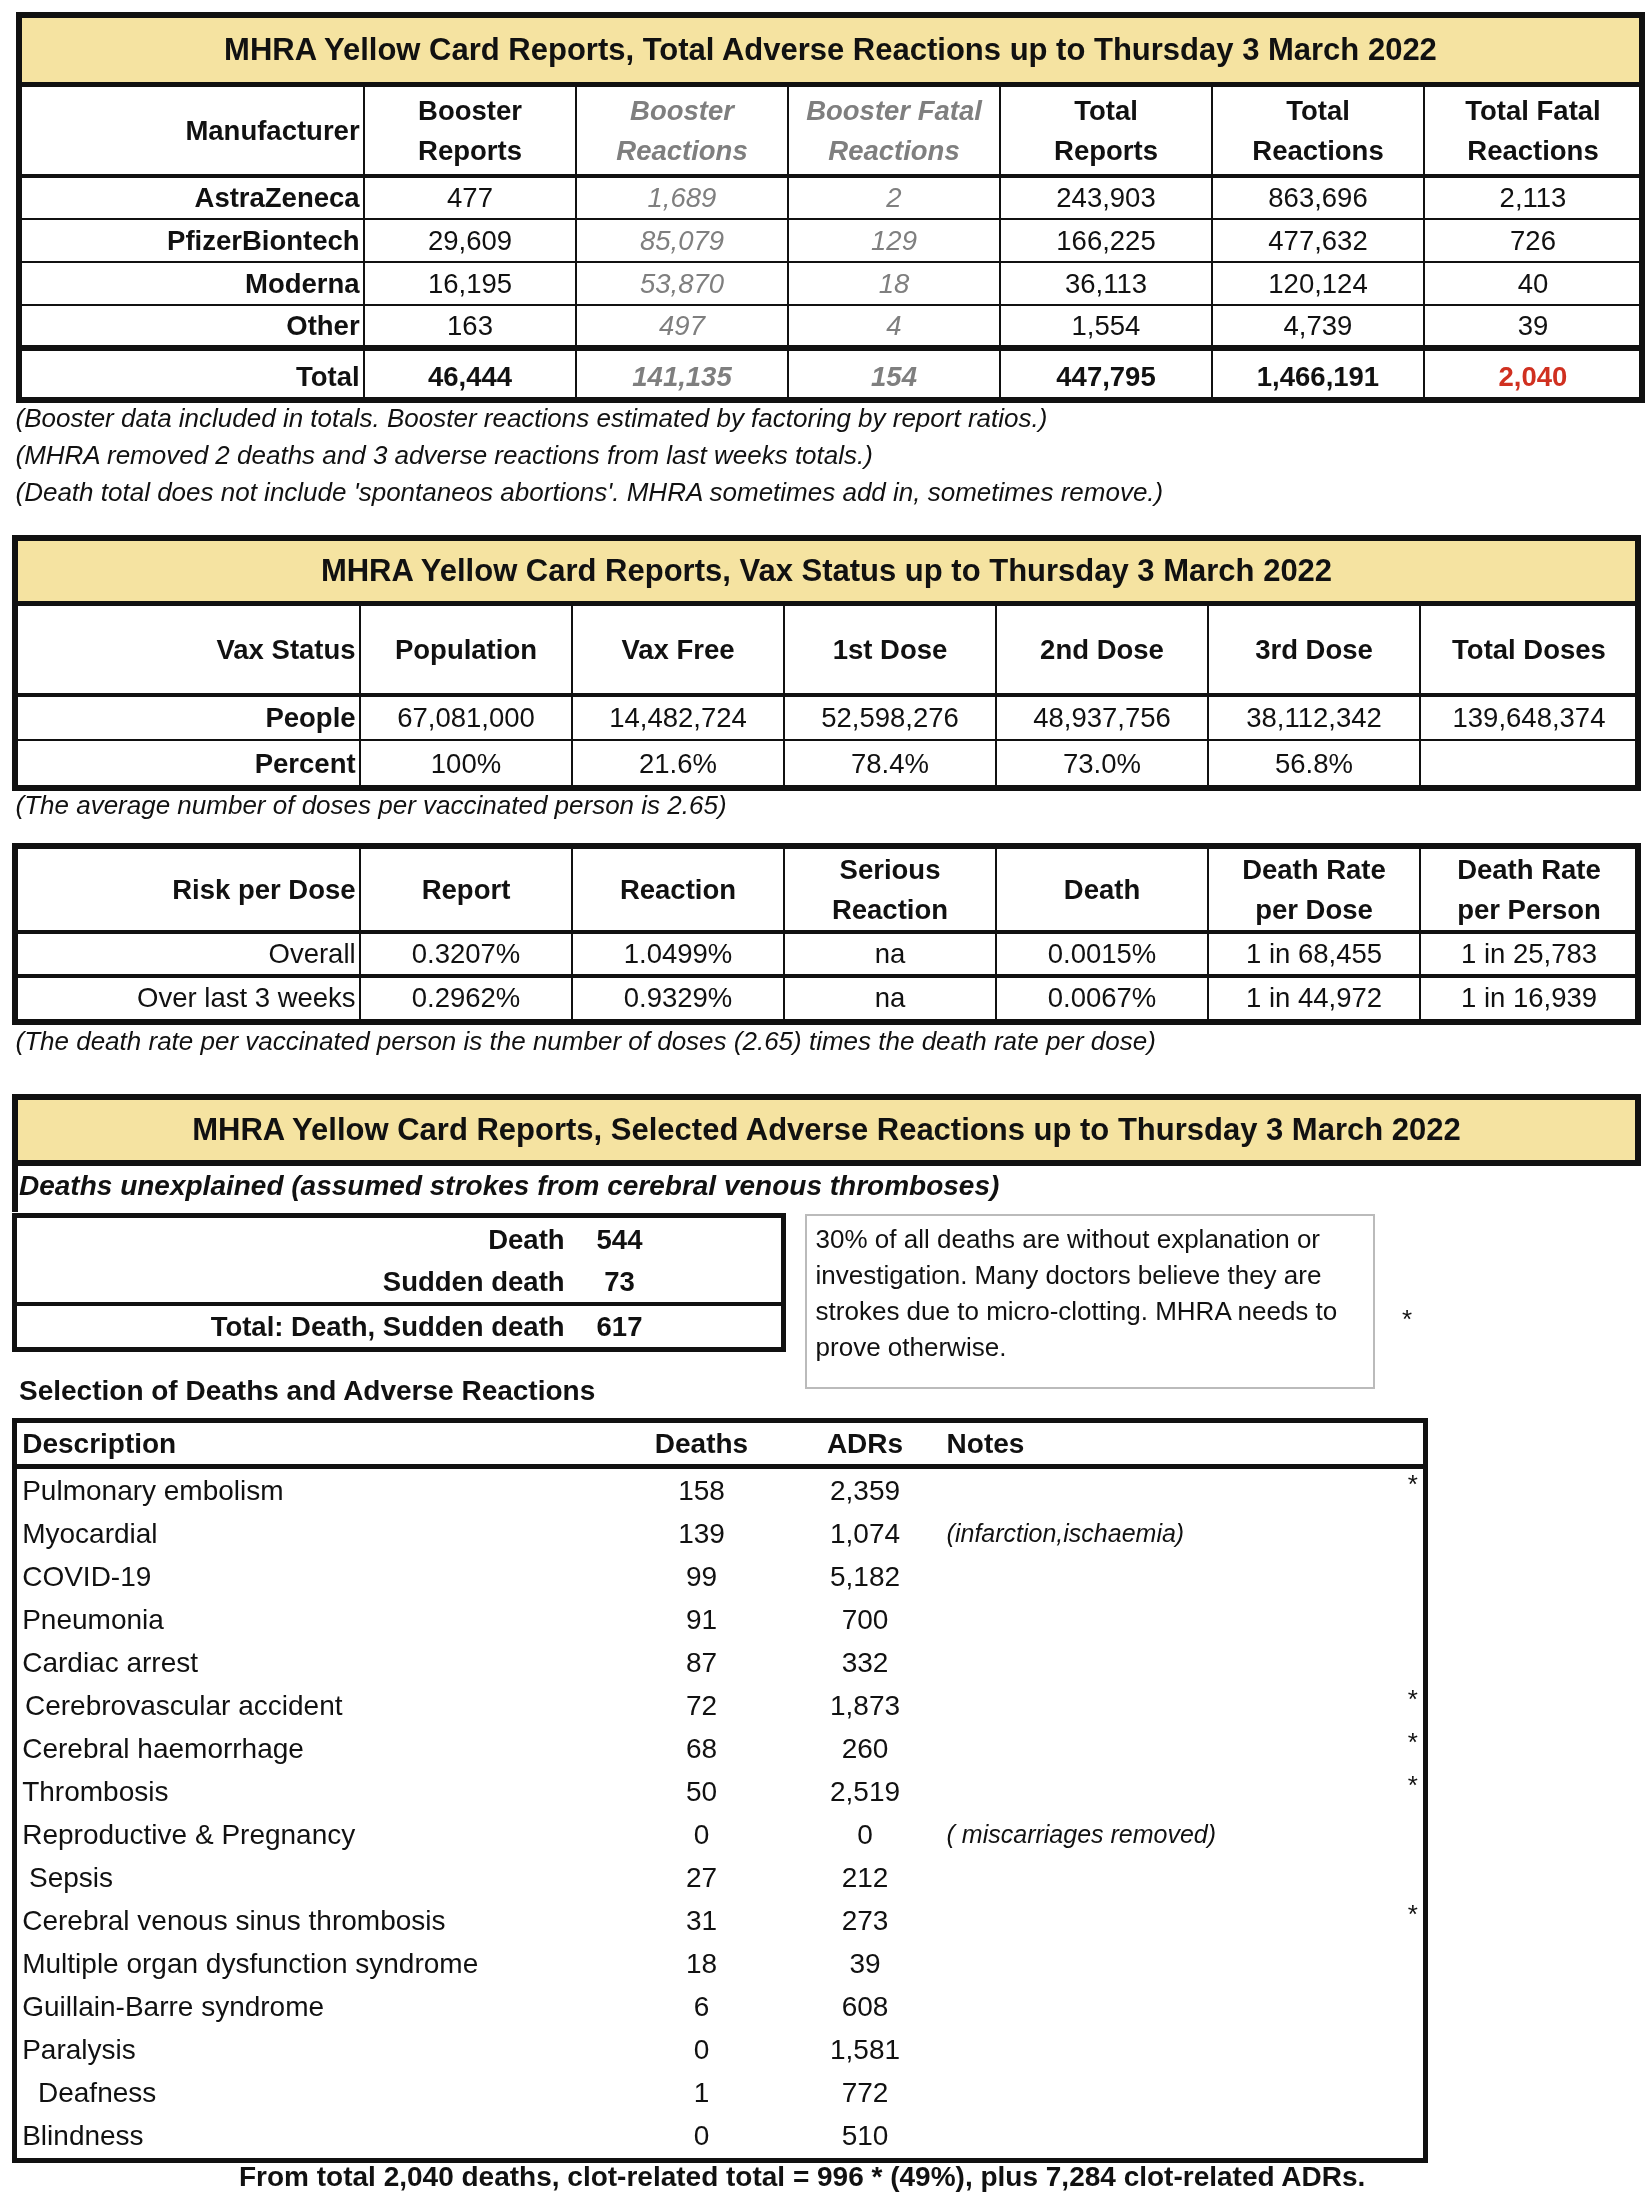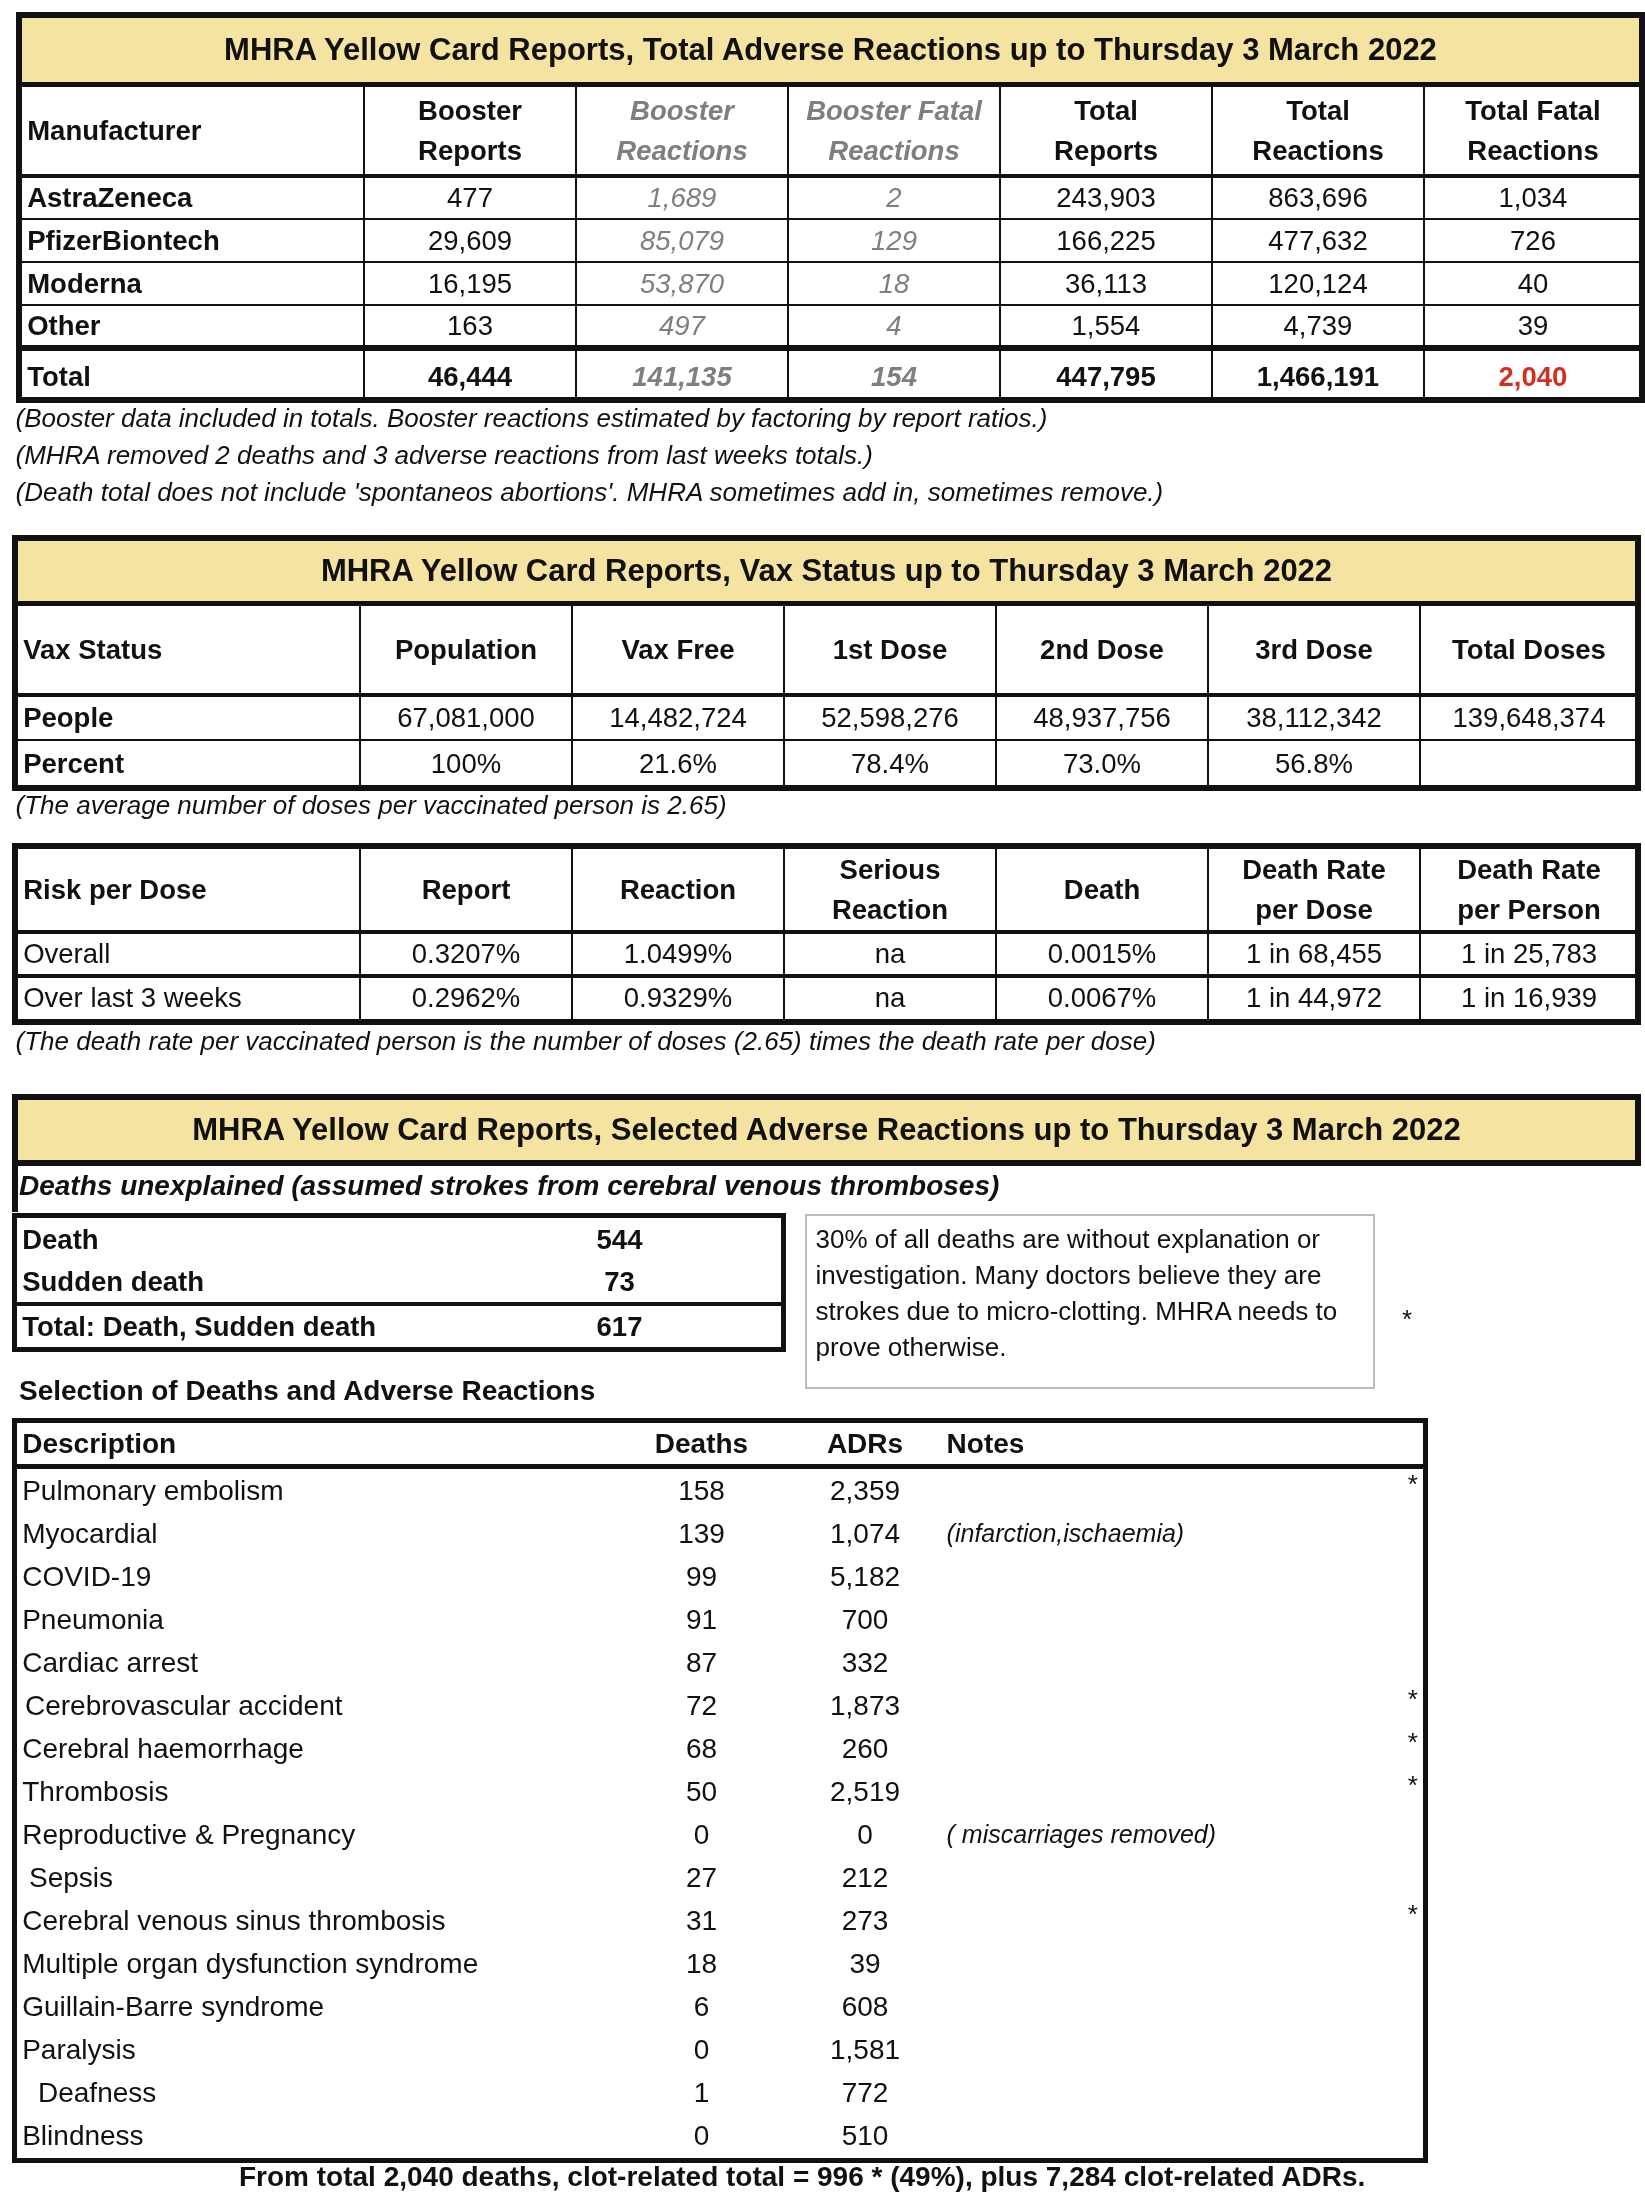--- a/index.html
+++ b/index.html
@@ -12,21 +12,21 @@
   table.grid { border-collapse: collapse; width: 100%; table-layout: fixed; }
   table.grid td { border: 2.6px solid #111; text-align: center; font-size: 27.5px; padding: 0 3.4px;
                   white-space: nowrap; overflow: hidden; }
   table.grid td.lbl { text-align: left; font-weight: bold; padding-left: 5.2px; }
   table.grid td.lbl.plain { font-weight: normal; }
   table.grid tr.hdr td { font-weight: bold; line-height: 1.45; }
   table.grid tr.thick td { border-top: 6px solid #111; }
   table.grid td.grey { color: #7f7f7f; font-style: italic; }
   table.grid tr.bold td { font-weight: bold; }
   table.grid tr:first-child td { border-top: none; }
-  table.grid td:first-child { border-left: none; }
+  table.grid td:first-child { border-left: none; text-align: right; }
   table.grid td:last-child { border-right: none; }
   table.grid tr:last-child td { border-bottom: none; }
   .red { color: #d03020 !important; }
   .note { position: absolute; font-style: italic; font-size: 26px; left: 15.5px; white-space: nowrap; }
   .sub-title { position: absolute; font-weight: bold; font-size: 28px; left: 19px; white-space: nowrap; }
   .mini td { border: none !important; font-size: 28px; font-weight: bold; }
   .callout { position: absolute; border: 2.6px solid #bbb; box-sizing: border-box; font-size: 26px;
              line-height: 36px; padding: 5.2px 8.6px; background: #fff; }
   .asterisk { position: absolute; font-size: 26px; }
   .list-table { width: 100%; border-collapse: collapse; table-layout: fixed; }
@@ -82,21 +82,21 @@
             <div>Reactions</div>
           </td>
         </tr>
         <tr style="height: 43px;">
           <td class="lbl" style="border-top: 4.3px solid rgb(17, 17, 17);">AstraZeneca</td>
           <td style="border-top: 4.3px solid rgb(17, 17, 17);">477</td>
           <td class="grey" style="border-top: 4.3px solid rgb(17, 17, 17);">1,689</td>
           <td class="grey" style="border-top: 4.3px solid rgb(17, 17, 17);">2</td>
           <td style="border-top: 4.3px solid rgb(17, 17, 17);">243,903</td>
           <td style="border-top: 4.3px solid rgb(17, 17, 17);">863,696</td>
-          <td style="border-top: 4.3px solid rgb(17, 17, 17);">1,034</td>
+          <td style="border-top: 4.3px solid rgb(17, 17, 17);">2,113</td>
         </tr>
         <tr style="height: 43px;">
           <td class="lbl">PfizerBiontech</td>
           <td>29,609</td>
           <td class="grey">85,079</td>
           <td class="grey">129</td>
           <td>166,225</td>
           <td>477,632</td>
           <td>726</td>
         </tr>

